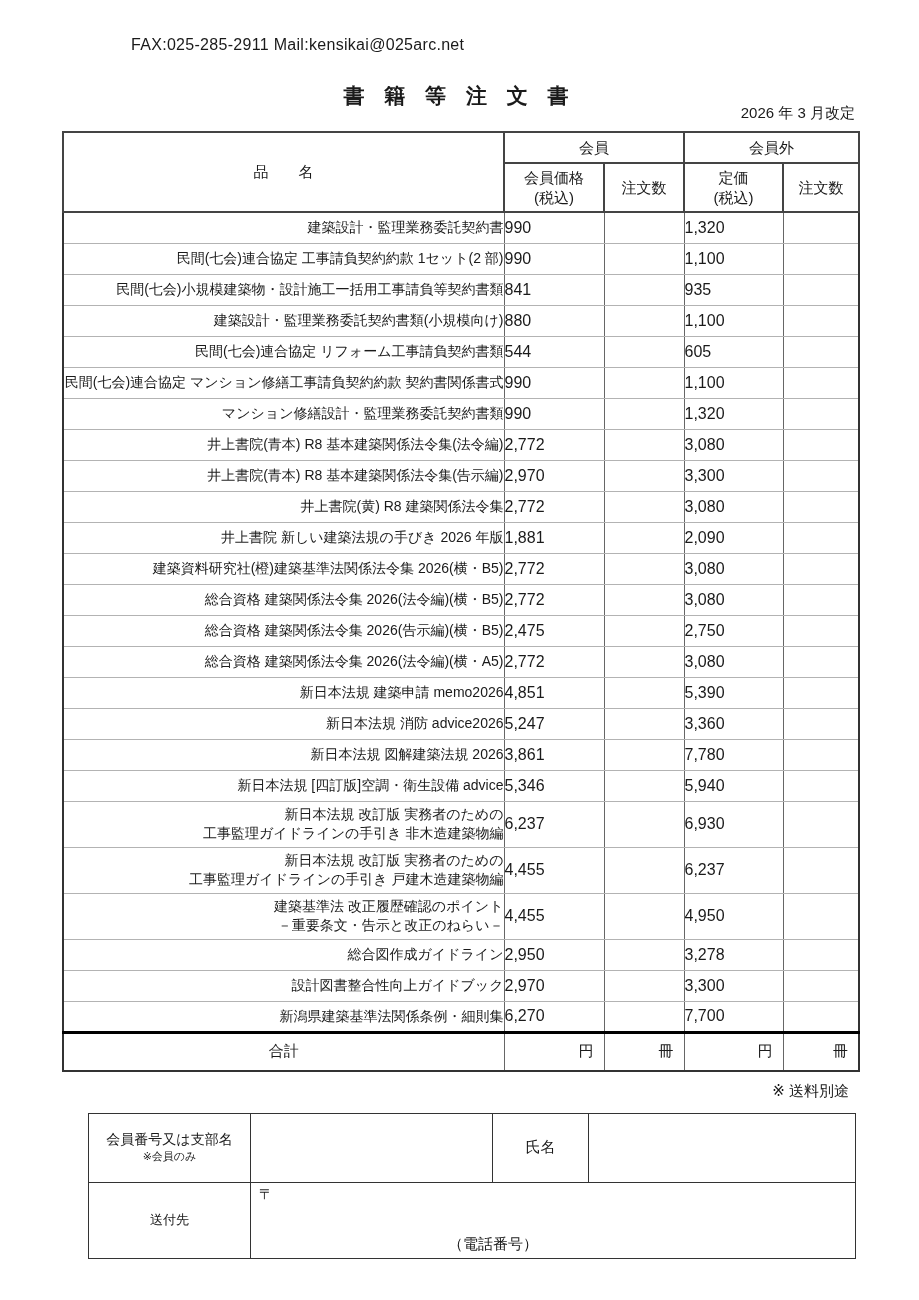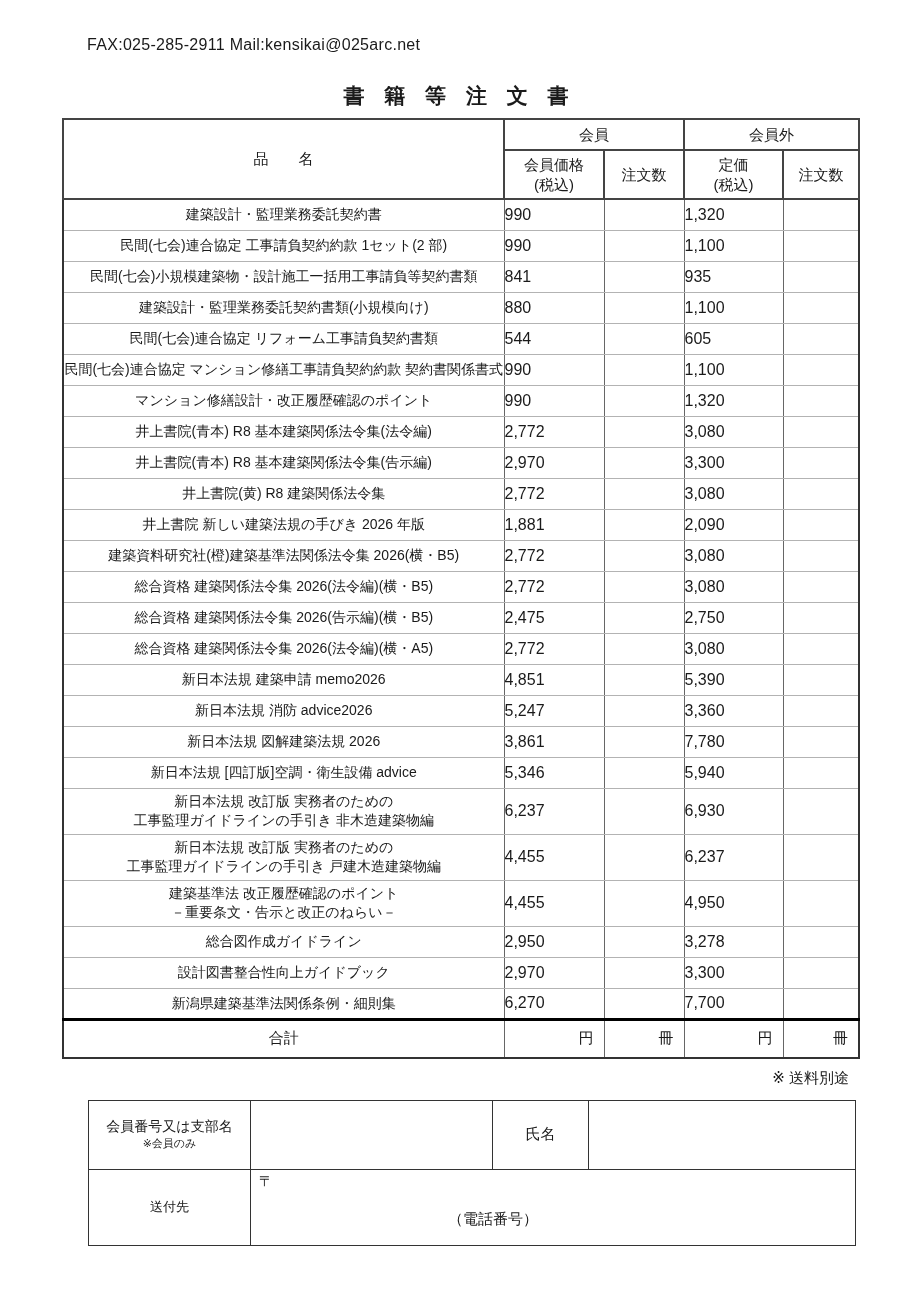--- a/index.html
+++ b/index.html
@@ -8,20 +8,21 @@
     font-family:"Liberation Sans","DejaVu Sans",sans-serif;
     color:#1a1a1a;
     -webkit-font-smoothing:antialiased;
   }
   .page{position:relative;width:919px;height:1300px;overflow:hidden;}
 
   .contact{
     padding:36px 0 0 87px;
     font-size:16px;
     letter-spacing:.3px;
+    margin-left:44px;
   }
   .title{
     margin-top:28px;
     text-align:center;
     font-size:21px;
     font-weight:700;
     letter-spacing:7px;
   }
   .revision{
     margin-top:-6px;
@@ -57,21 +58,21 @@
     border-top:1px solid #b3b3b3;
     border-bottom:1px solid #b3b3b3;
   }
   table.order tbody tr{height:31px;}
   table.order tbody tr.tall{height:46px;padding-left:36px;}
   td.name{
     font-size:14px;
     line-height:19px;
     padding:1px 2px 1px 4px;
     white-space:pre-line;
-    text-align:center;
+    text-align:right;
   }
   td.num{
     font-size:16px;
     text-align:left;
     padding-right:8px;
   }
   table.order tfoot td{
     border-top:3px solid #000;
     border-left:1px solid #666;
     border-right:1px solid #666;
@@ -107,32 +108,33 @@
   .memberno-label{text-align:center;font-size:14px;line-height:17px;}
   .memberno-label .sub{font-size:11px;}
   .name-label{text-align:center;font-size:15px;}
   .sendto-label{text-align:center;font-size:13px;}
   .address-cell{position:relative;}
   .postal-mark{
     position:absolute;top:3px;left:8px;
     font-size:14px;
   }
   .phone-label{
-    position:absolute;bottom:16px;left:0;right:120px;
+    position:absolute;bottom:4px;left:0;right:120px;
     text-align:center;
     font-size:15px;
   }
 </style>
 </head>
 <body>
 
 <div class="page">
 
   <div class="contact">FAX:025-285-2911  Mail:kensikai@025arc.net</div>
   <div class="title">書 籍 等 注 文 書</div>
+  <div class="revision">2026 年 3 月改定</div>
 
   <table class="order">
     <colgroup>
       <col style="width:441px">
         <col style="width:100px">
         <col style="width:80px">
         <col style="width:99px">
         <col style="width:76px">
     </colgroup>
     <thead>
@@ -187,21 +189,21 @@
           <td class="qty"></td>
         </tr>
         <tr>
           <td class="name">民間(七会)連合協定 マンション修繕工事請負契約約款 契約書関係書式</td>
           <td class="num">990</td>
           <td class="qty"></td>
           <td class="num">1,100</td>
           <td class="qty"></td>
         </tr>
         <tr>
-          <td class="name">マンション修繕設計・改正履歴確認のポイント</td>
+          <td class="name">マンション修繕設計・監理業務委託契約書類</td>
           <td class="num">990</td>
           <td class="qty"></td>
           <td class="num">1,320</td>
           <td class="qty"></td>
         </tr>
         <tr>
           <td class="name">井上書院(青本)  R8 基本建築関係法令集(法令編)</td>
           <td class="num">2,772</td>
           <td class="qty"></td>
           <td class="num">3,080</td>

